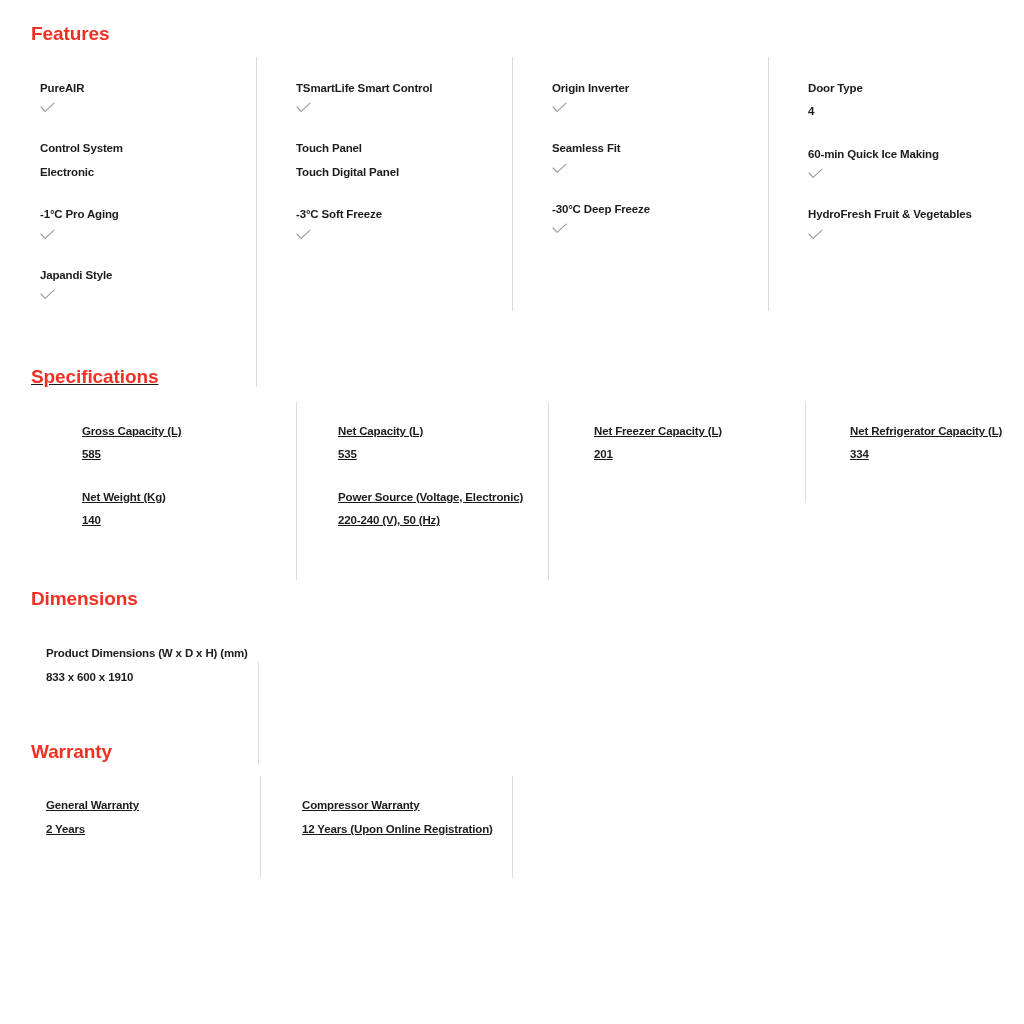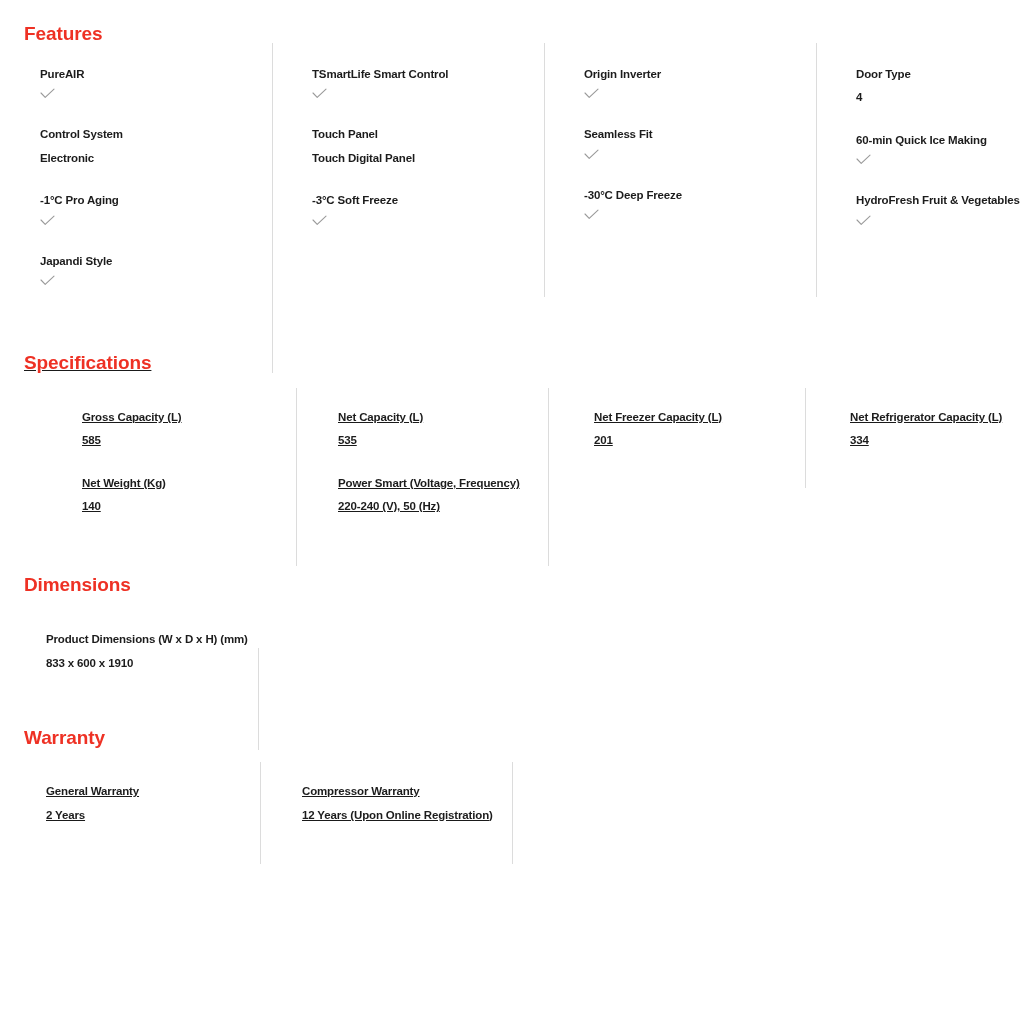--- a/index.html
+++ b/index.html
@@ -29,21 +29,21 @@
     position: relative;
     width: 100%;
   }
 
   .section-title {
     color: #ee3124;
     font-size: 19px;
     font-weight: 700;
     letter-spacing: -0.1px;
     line-height: 1;
-    padding-left: 24px;
+    padding-left: 31px;
     margin: 0;
   }
 
   .grid {
     position: relative;
     display: flex;
     width: 100%;
     align-items: stretch;
   }
 
@@ -94,21 +94,21 @@
     margin-top: 7px;
     width: 15px;
     height: 11px;
     color: #9a9a9a;
   }
   .check-icon svg { display: block; }
 
   
   #features { padding-top: 24px; }
   #features .section-title { margin-bottom: 0; }
-  #features .grid { margin-top: 24px; gap: 16px; }
+  #features .grid { margin-top: 38px; }
   #features .col-2.has-divider::before { top: -24px; height: 330px; }
   #features .col-3.has-divider::before { top: -24px; height: 254px; }
   #features .col-4.has-divider::before { top: -24px; height: 254px; }
 
   
   #specifications { padding-top: 67px; text-decoration: underline; }
   #specifications .grid { margin-top: 38px; }
   #specifications .col { padding-left: 46px; }
   #specifications .col-1 { padding-left: 46px; margin-left: 36px; }
   #specifications .col-2.has-divider::before { left: 4px; top: -22px; height: 178px; }
@@ -258,21 +258,21 @@
           <div class="item-value">140</div>
         </div>
       </div>
 
       <div class="col col-2 has-divider">
         <div class="item">
           <div class="item-label">Net Capacity (L)</div>
           <div class="item-value">535</div>
         </div>
         <div class="item">
-          <div class="item-label">Power Smart (Voltage, Frequency)</div>
+          <div class="item-label">Power Source (Voltage, Electronic)</div>
           <div class="item-value">220-240 (V), 50 (Hz)</div>
         </div>
       </div>
 
       <div class="col col-3 has-divider">
         <div class="item">
           <div class="item-label">Net Freezer Capacity (L)</div>
           <div class="item-value">201</div>
         </div>
       </div>

